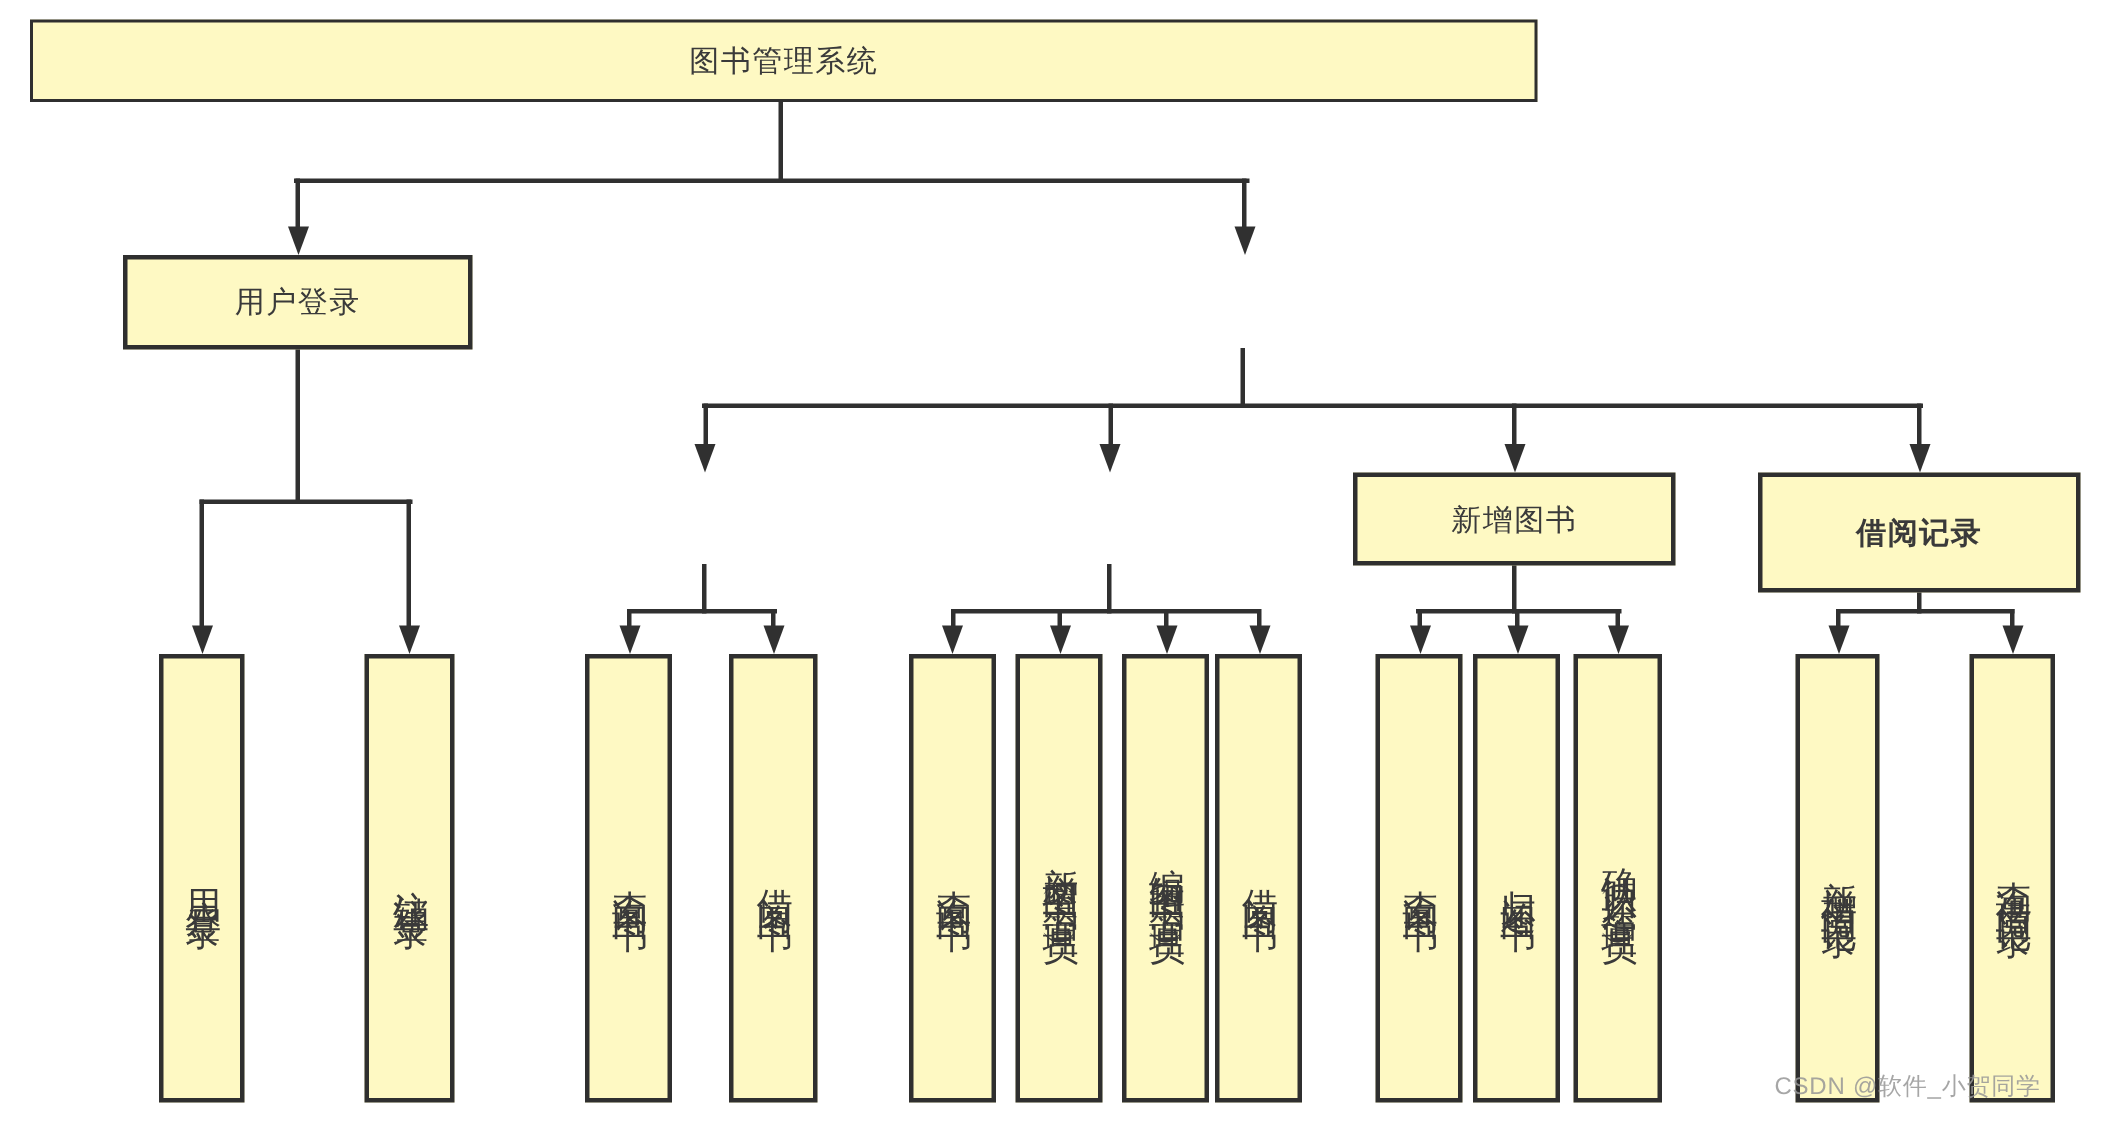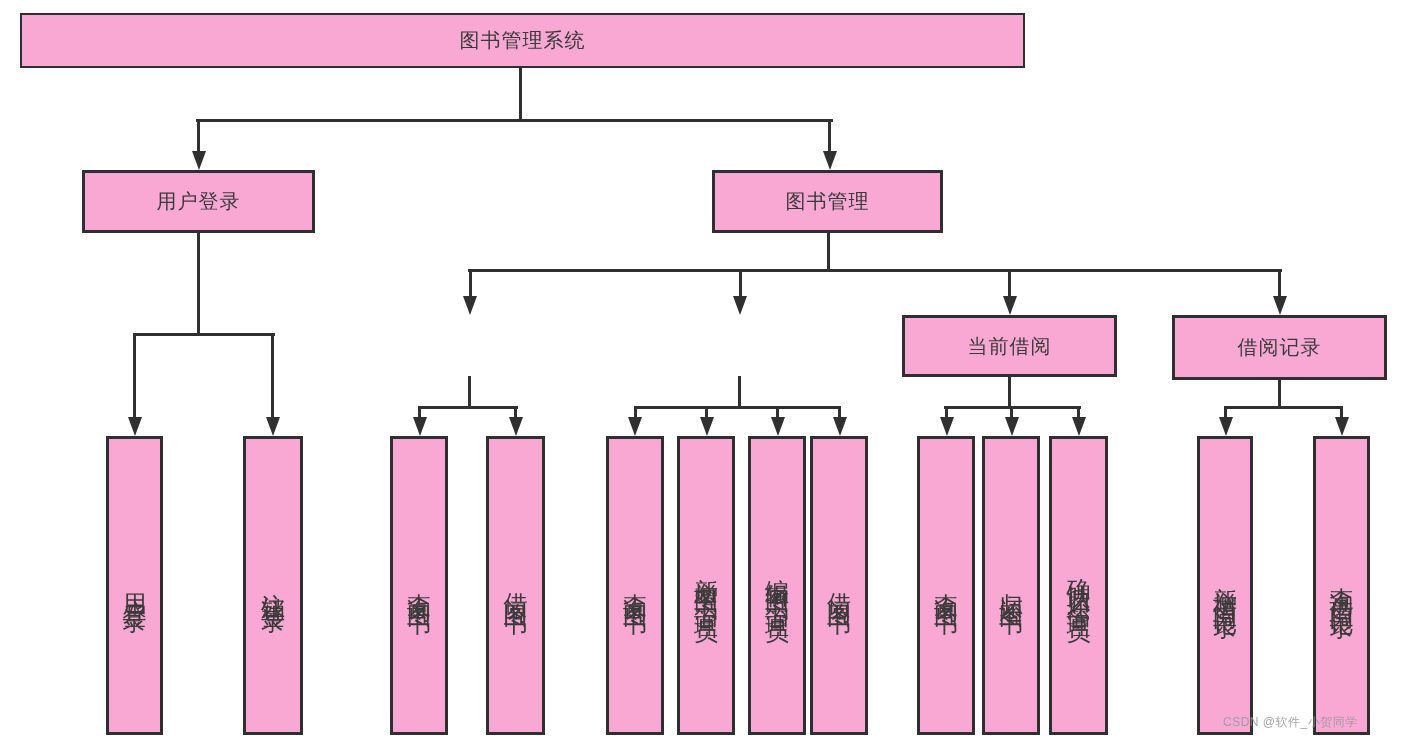--- a/index.html
+++ b/index.html
@@ -7,21 +7,21 @@
   .stage {
     position: relative;
     width: 1405px;
     height: 747px;
     background: #ffffff;
     overflow: hidden;
   }
   .node {
     position: absolute;
     box-sizing: border-box;
-    background: #f9a8d4;
+    background: #fef9c3;
     border: 3px solid #2f2f2f;
     display: flex;
     align-items: center;
     justify-content: center;
     color: #3a3a3a;
     z-index: 2;
   }
   .node.root { border-width: 2px; }
   .node .lbl-h {
     font-size: 20px;
@@ -53,46 +53,42 @@
     height: 0;
     border-left: 7px solid transparent;
     border-right: 7px solid transparent;
     border-top: 19px solid #303030;
     z-index: 1;
   }
   .watermark {
     position: absolute;
     left: 1183px;
     top: 714px;
-    font-size: 12px;
+    font-size: 16px;
     color: rgba(150, 150, 150, 0.85);
     letter-spacing: 0.5px;
     white-space: nowrap;
     z-index: 5;
-    margin-left: 40px;
   }
 </style>
 </head>
 <body>
 
 <div class="stage" style="width: 1405px; height: 747px;">
   <div class="watermark">CSDN @软件_小贺同学</div>
 <div class="node root" style="left: 20px; top: 13px; width: 1005px; height: 55px;">
       <span class="lbl-h">图书管理系统</span>
     </div>
     <div class="node" style="left: 82px; top: 170px; width: 233px; height: 63px;">
       <span class="lbl-h">用户登录</span>
     </div>
-    <div class="node" style="left: 712px; top: 170px; width: 231px; height: 63px;">
-      <span class="lbl-h">图书管理</span>
+    <div class="node" style="left: 902px; top: 315px; width: 215px; height: 62px;">
+      <span class="lbl-h">新增图书</span>
     </div>
-    <div class="node" style="left: 902px; top: 315px; width: 215px; height: 62px;">
-      <span class="lbl-h">当前借阅</span>
-    </div>
-    <div class="node" style="left: 1172px; top: 315px; width: 215px; height: 65px;">
+    <div class="node" style="left: 1172px; top: 315px; width: 215px; height: 80px; font-weight: bold;">
       <span class="lbl-h">借阅记录</span>
     </div>
     <div class="node" style="left: 106px; top: 436px; width: 57px; height: 299px;">
       <span class="lbl-v">用户登录</span>
     </div>
     <div class="node" style="left: 243px; top: 436px; width: 60px; height: 299px;">
       <span class="lbl-v">注销登录</span>
     </div>
     <div class="node" style="left: 390px; top: 436px; width: 58px; height: 299px;">
       <span class="lbl-v">查询图书</span>

